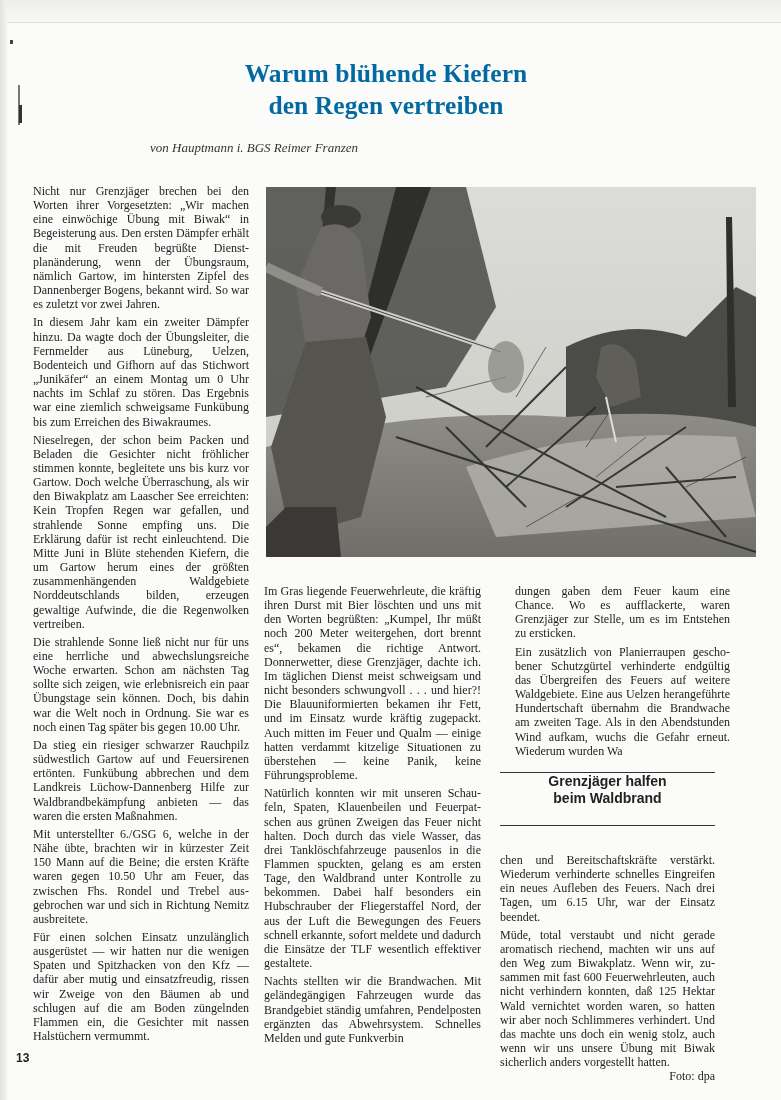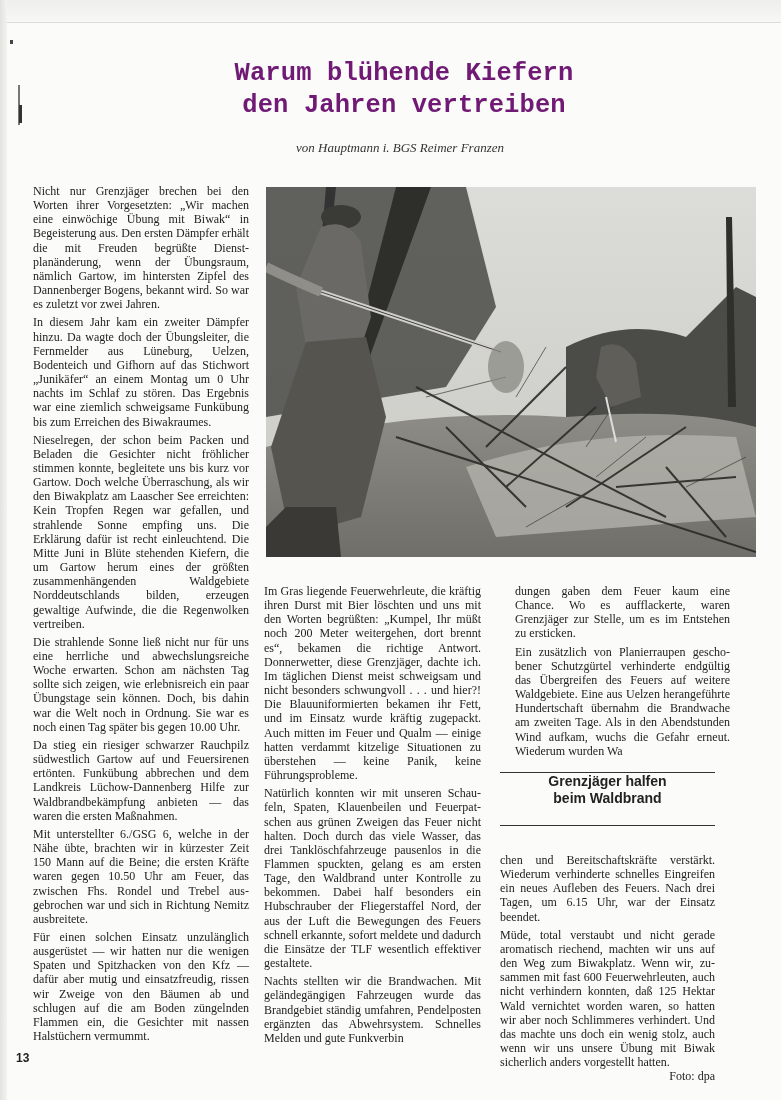--- a/index.html
+++ b/index.html
@@ -17,29 +17,28 @@
   .scan-edge-left {
     position: absolute; left: 0; top: 0; width: 7px; height: 1100px;
     background: linear-gradient(90deg, #e2e2de, #f3f3f1);
   }
   .margin-mark { position: absolute; background: #444; }
   .mm1 { left: 10px; top: 40px; width: 3px; height: 4px; }
   .mm2 { left: 18px; top: 85px; width: 2px; height: 40px; background: #777; }
   .mm3 { left: 19px; top: 105px; width: 3px; height: 18px; background: #333; }
 
   .title {
-    position: absolute; left: 154px; top: 58px; width: 500px;
+    position: absolute; left: 136px; top: 58px; width: 500px;
     text-align: center;
-    font-family: Liberation Mono, monospace;
+    font-family: Liberation Serif, serif;
     font-weight: bold; font-size: 25.5px; line-height: 32px;
-    color: #701a75; letter-spacing: 0.1px;
+    color: #0369a1; letter-spacing: 0.1px;
   }
   .byline {
     position: absolute; left: 150px; top: 140px; width: 500px;
-    text-align: center;
     font-family: "Liberation Serif", "DejaVu Serif", serif;
     font-style: italic; font-size: 13px; color: #333;
   }
 
   .col {
     position: absolute;
     font-family: "Liberation Serif", "DejaVu Serif", serif;
     font-size: 12px; line-height: 14.15px;
     text-align: justify; hyphens: manual;
     color: #222;
@@ -78,21 +77,21 @@
 <body>
 
 <div class="scan-edge-top"></div>
 <div class="scan-edge-left"></div>
 <div class="margin-mark mm1"></div>
 <div class="margin-mark mm2"></div>
 <div class="margin-mark mm3"></div>
 
 <h1 class="title" style="margin:0;">
   <span>Warum blühende Kiefern</span><br>
-  <span>den Jahren vertreiben</span>
+  <span>den Regen vertreiben</span>
 </h1>
 <div class="byline">von Hauptmann i. BGS Reimer Franzen</div>
 
 <div class="col col1">
   <p>Nicht nur Grenzjäger brechen bei den Worten ihrer Vorgesetzten: „Wir machen eine einwöchige Übung mit Biwak“ in Begeisterung aus. Den ersten Dämpfer erhält die mit Freuden begrüßte Dienst­planänderung, wenn der Übungsraum, nämlich Gartow, im hintersten Zipfel des Dannenberger Bogens, bekannt wird. So war es zuletzt vor zwei Jahren.</p>
   <p>In diesem Jahr kam ein zweiter Dämpfer hinzu. Da wagte doch der Übungsleiter, die Fernmelder aus Lüneburg, Uelzen, Bodenteich und Gifhorn auf das Stich­wort „Junikäfer“ an einem Montag um 0 Uhr nachts im Schlaf zu stören. Das Ergebnis war eine ziemlich schweigsame Funkübung bis zum Erreichen des Biwak­raumes.</p>
   <p>Nieselregen, der schon beim Packen und Beladen die Gesichter nicht fröhlicher stimmen konnte, begleitete uns bis kurz vor Gartow. Doch welche Überraschung, als wir den Biwakplatz am Laascher See erreichten: Kein Tropfen Regen war ge­fallen, und strahlende Sonne empfing uns. Die Erklärung dafür ist recht einleuch­tend. Die Mitte Juni in Blüte stehenden Kiefern, die um Gartow herum eines der größten zusammenhängenden Waldge­biete Norddeutschlands bilden, erzeugen gewaltige Aufwinde, die die Regenwol­ken vertreiben.</p>
   <p>Die strahlende Sonne ließ nicht nur für uns eine herrliche und abwechslungsreiche Woche erwarten. Schon am nächsten Tag sollte sich zeigen, wie erlebnisreich ein paar Übungstage sein können. Doch, bis dahin war die Welt noch in Ordnung. Sie war es noch einen Tag später bis gegen 10.00 Uhr.</p>
   <p>Da stieg ein riesiger schwarzer Rauchpilz südwestlich Gartow auf und Feuersirenen ertönten. Funkübung abbrechen und dem Landkreis Lüchow-Dannenberg Hilfe zur Waldbrandbekämpfung anbieten — das waren die ersten Maßnahmen.</p>
   <p>Mit unterstellter 6./GSG 6, welche in der Nähe übte, brachten wir in kürzester Zeit 150 Mann auf die Beine; die ersten Kräfte waren gegen 10.50 Uhr am Feuer, das zwischen Fhs. Rondel und Trebel aus­gebrochen war und sich in Richtung Ne­mitz ausbreitete.</p>

